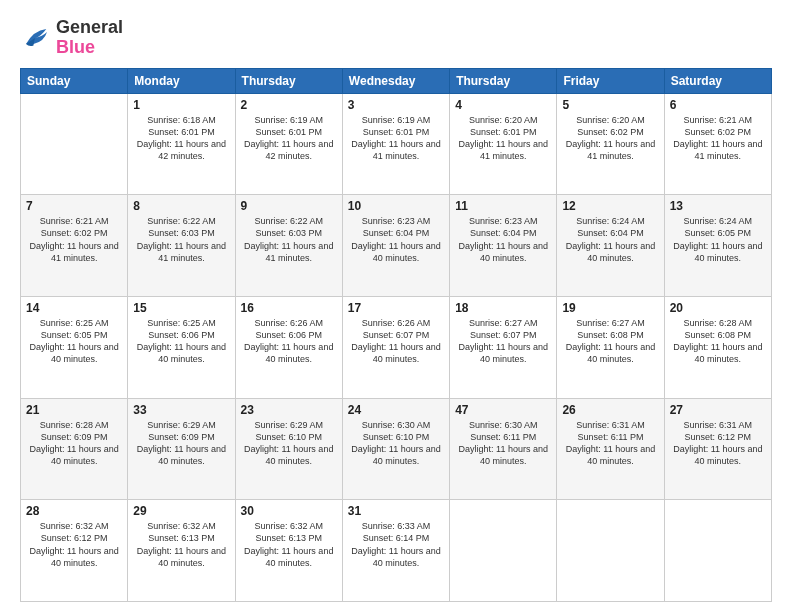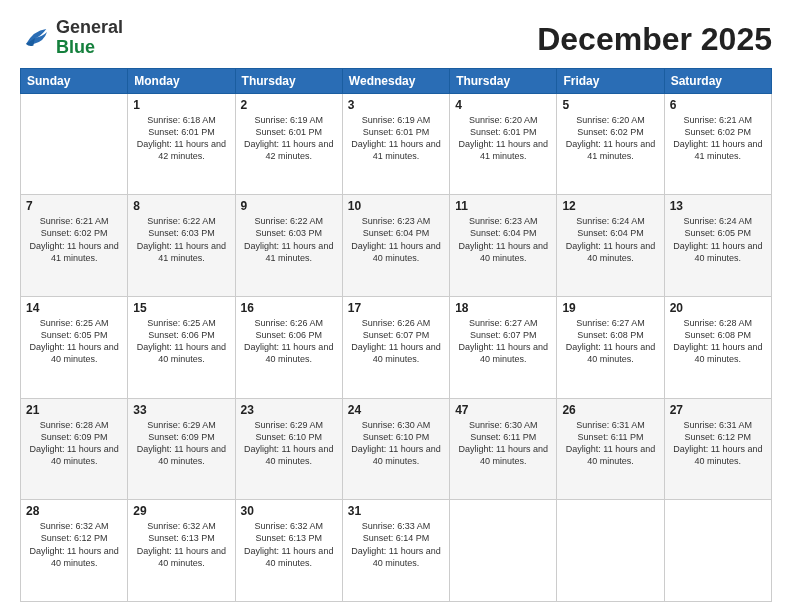--- a/index.html
+++ b/index.html
@@ -13,35 +13,35 @@
     .page {
       width: 792px;
       height: 612px;
       padding: 18px 20px 10px 20px;
       display: flex;
       flex-direction: column;
     }
     .header {
       display: flex;
       justify-content: space-between;
-      align-items: flex-end;
+      align-items: center;
       margin-bottom: 10px;
     }
     .logo {
       display: flex;
       align-items: center;
       gap: 6px;
     }
     .logo-text {
       font-size: 18px;
       font-weight: bold;
       line-height: 1.1;
     }
     .logo-text .general { color: #333; }
-    .logo-text .blue { color: #15803d; }
+    .logo-text .blue { color: #ec4899; }
     .logo-bird {
       width: 30px;
       height: 30px;
     }
     .title-block {
       text-align: right;
     }
     .month-title {
       font-size: 32px;
       font-weight: bold;
@@ -106,21 +106,20 @@
       <svg class="logo-bird" viewBox="0 0 40 40" xmlns="http://www.w3.org/2000/svg">
         <path d="M8 28 Q18 10 35 8 Q28 18 20 20 Q30 18 36 12 Q32 25 18 28 Z" fill="#2a6db5"></path>
         <path d="M8 28 Q12 32 18 30 Q18 28 20 20 Z" fill="#1a5da0"></path>
       </svg>
       <div class="logo-text">
         <span class="general">General</span><br>
         <span class="blue">Blue</span>
       </div>
     </div>
     <div class="title-block">
-      <div class="month-title">December 2025</div>
     </div>
   </div>
 
   <table class="calendar">
     <thead>
       <tr>
         <th>Sunday</th>
         <th>Monday</th>
         <th>Thursday</th>
         <th>Wednesday</th>

